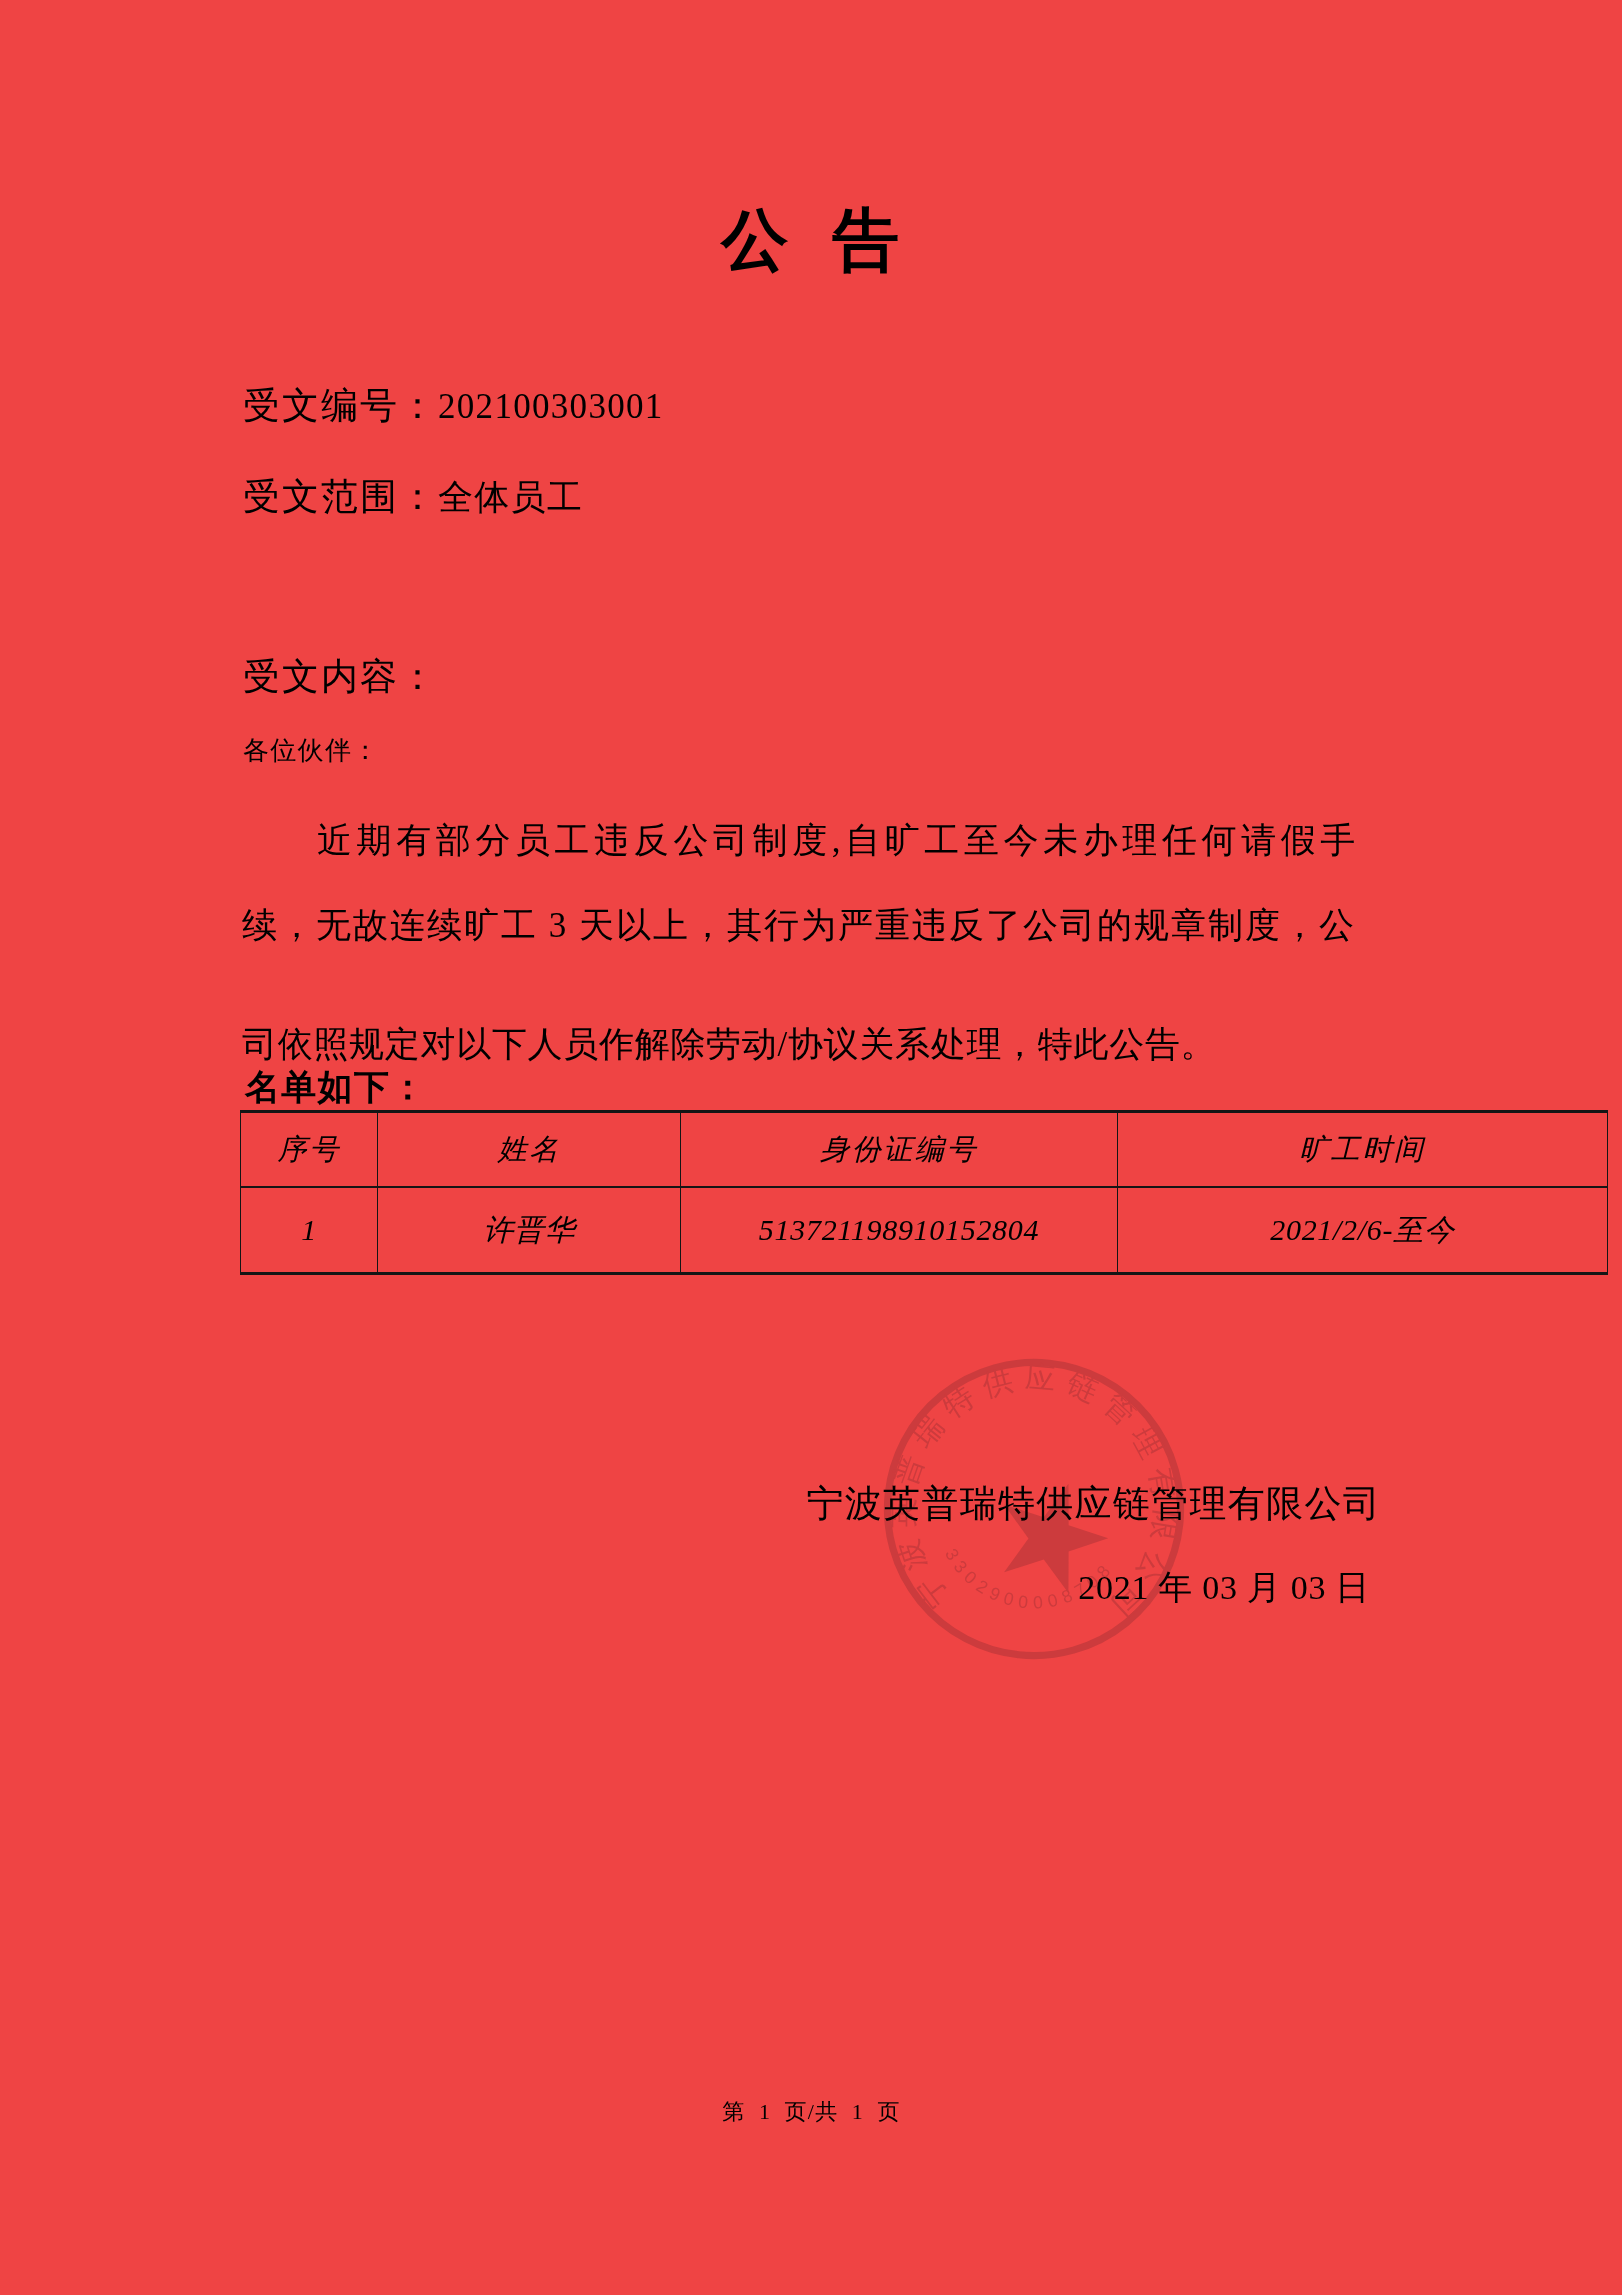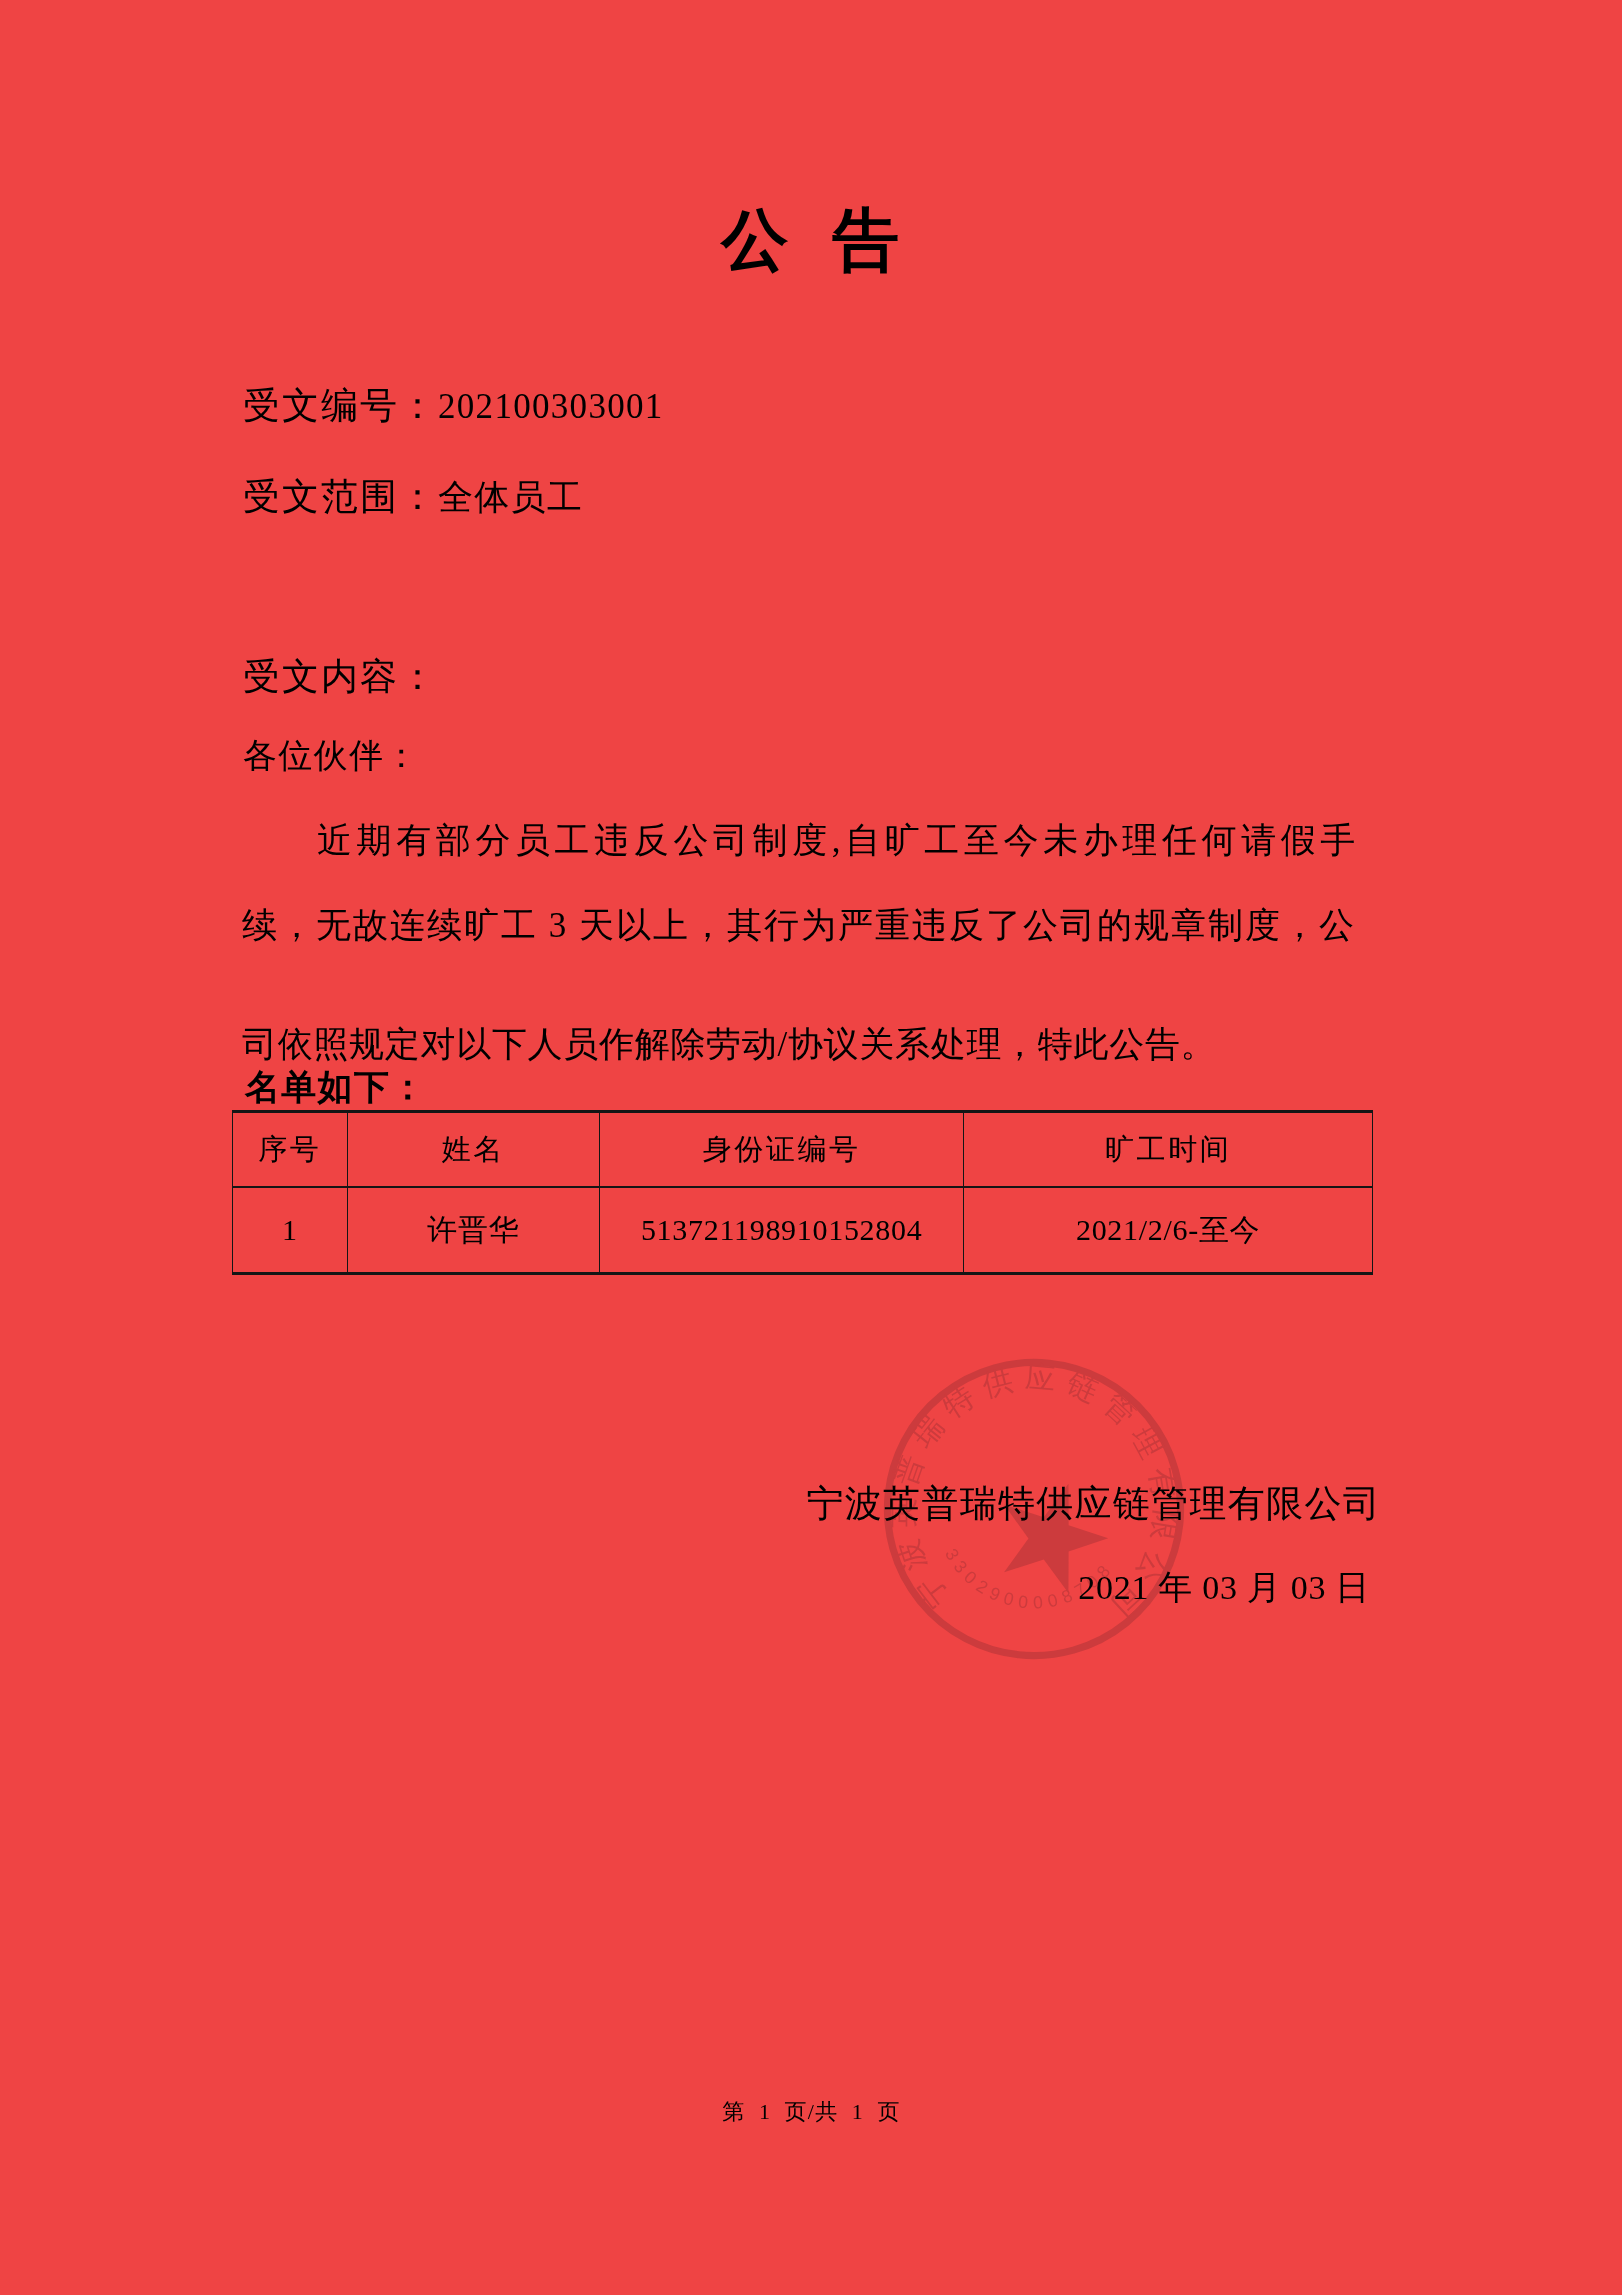--- a/index.html
+++ b/index.html
@@ -20,42 +20,43 @@
   }
   .meta-line{
     position:absolute;left:243px;
     font-size:35px;white-space:nowrap;
   }
   .meta-line .lab{font-weight:normal;font-size:37px;letter-spacing:2px;}
   .meta-line .val{letter-spacing:1.3px;}
   .m1{top:381px}.m2{top:472px}.m3{top:561px}.m4{top:652px}
   .salutation{
     position:absolute;left:243px;top:733px;
-    font-size:34px;letter-spacing:1.3px;
+    font-size:26px;letter-spacing:1.3px;
   }
   .body-line{
     position:absolute;left:242px;width:1143px;
     font-size:35px;white-space:nowrap;
   }
   .bl1{top:817px;padding-left:75px;letter-spacing:4.6px;}
   .bl2{top:902px;letter-spacing:2px;}
   .bl3{top:988px;letter-spacing:0.7px;margin-top:33px;}
   .list-label{
     position:absolute;left:245px;top:1064px;
     font-size:35px;font-weight:bold;letter-spacing:1.3px;text-align:center;
   }
   table.absentee{
-    position:absolute;left:232px;top:1110px;
-    width:1141px;
+    position:absolute;left:240px;top:1110px;
+    width:1368px;
     border-collapse:collapse;
     border-top:3.3px solid #151515;
     border-bottom:3.3px solid #151515;
     border-left:1.3px solid #151515;
     border-right:1.3px solid #151515;
     font-size:29.4px;
+    font-style:italic;
   }
   table.absentee th,table.absentee td{
     border:1.3px solid #151515;
     text-align:center;vertical-align:middle;
     font-weight:normal;
     padding:0;
   }
   table.absentee thead tr{border-bottom:2.6px solid #151515;}
   table.absentee th{height:73px;font-size:29px;letter-spacing:2.6px;}
   table.absentee td{height:84px;font-size:30px;letter-spacing:0.7px;}

